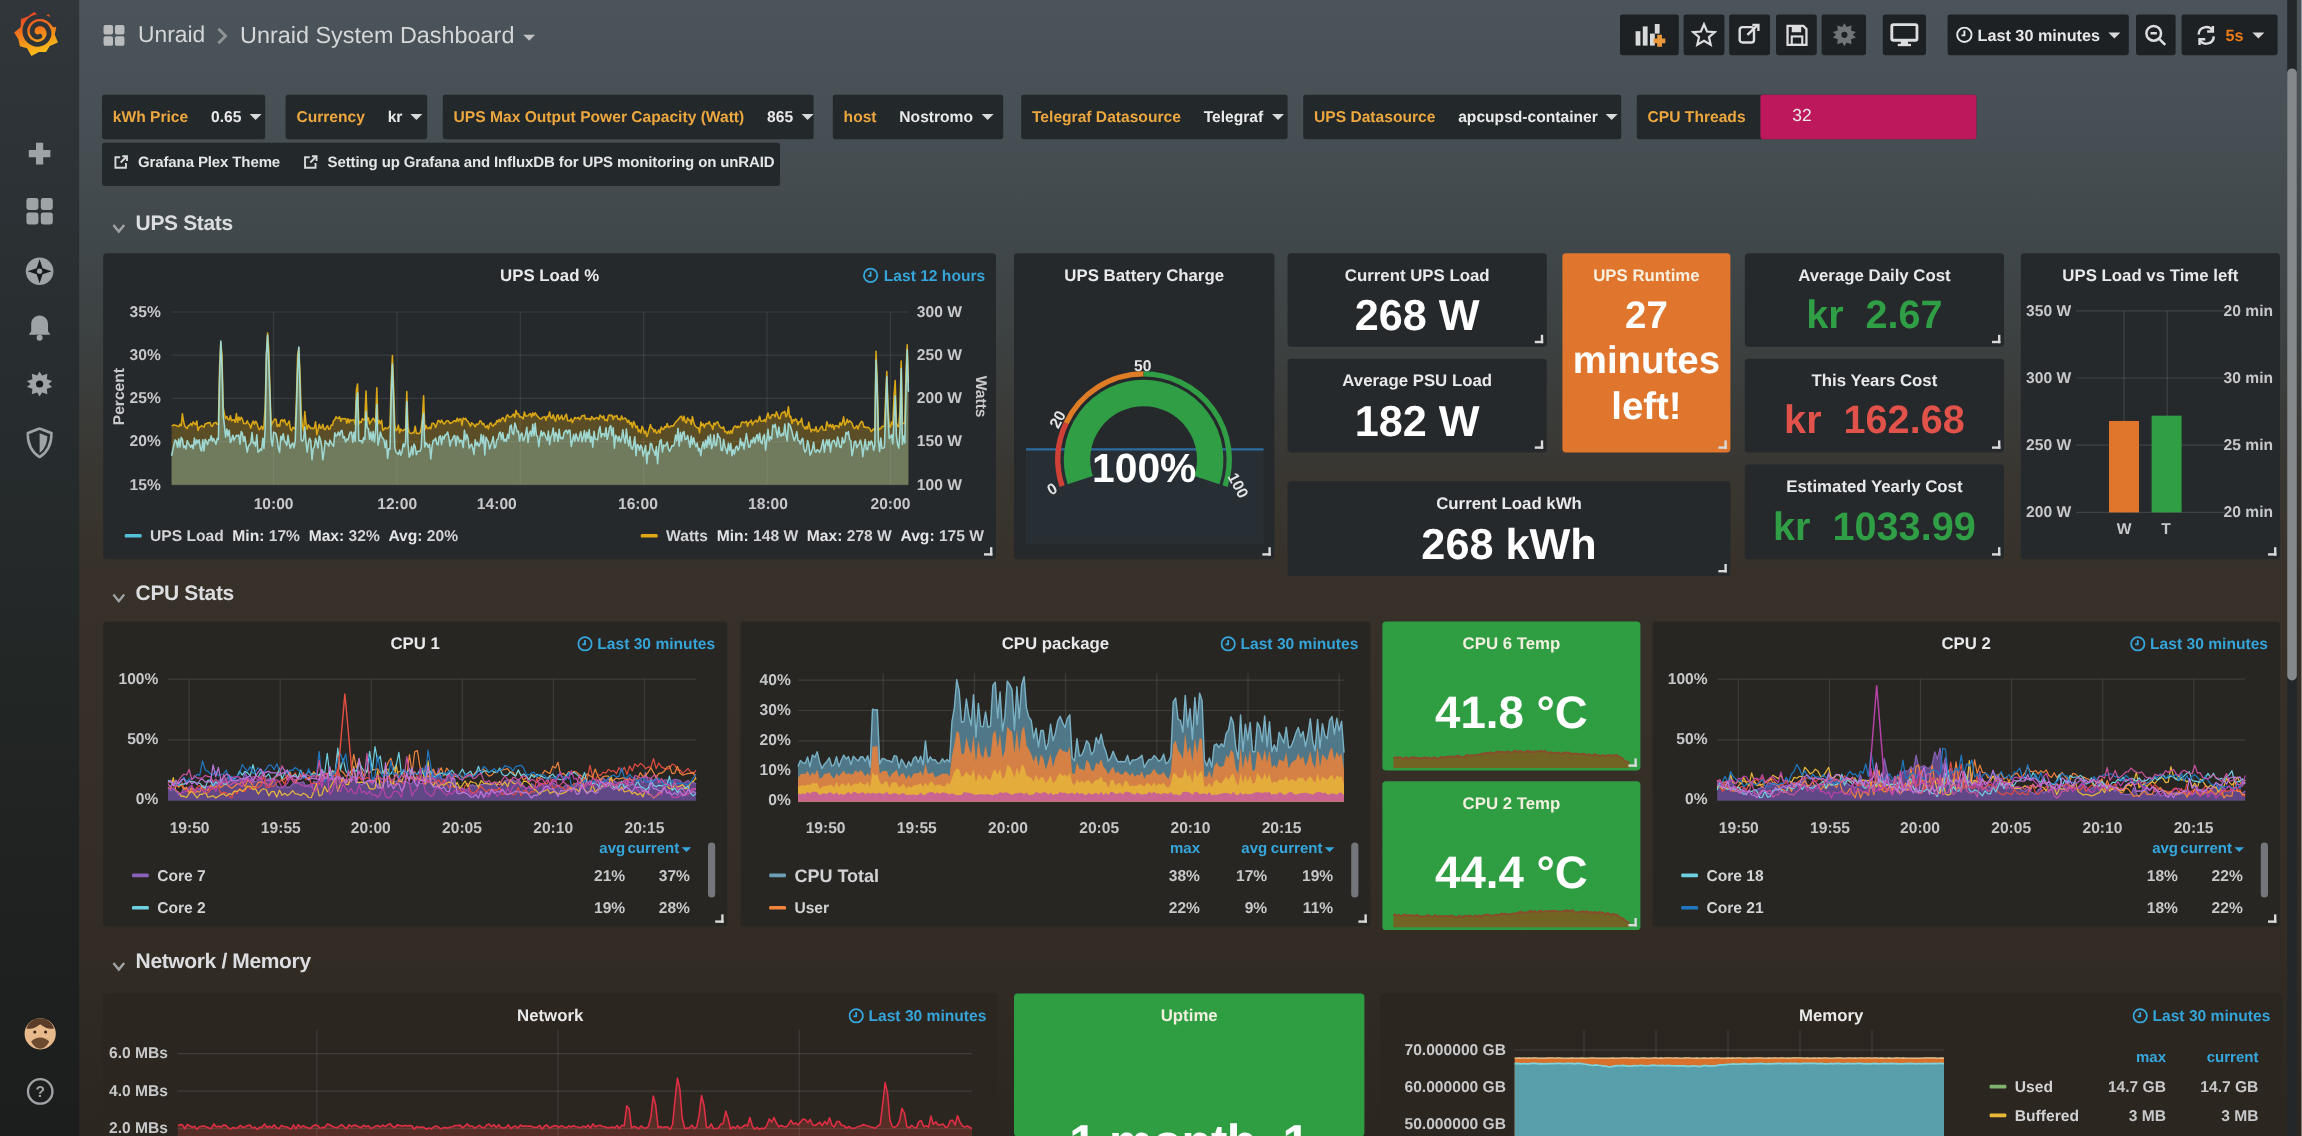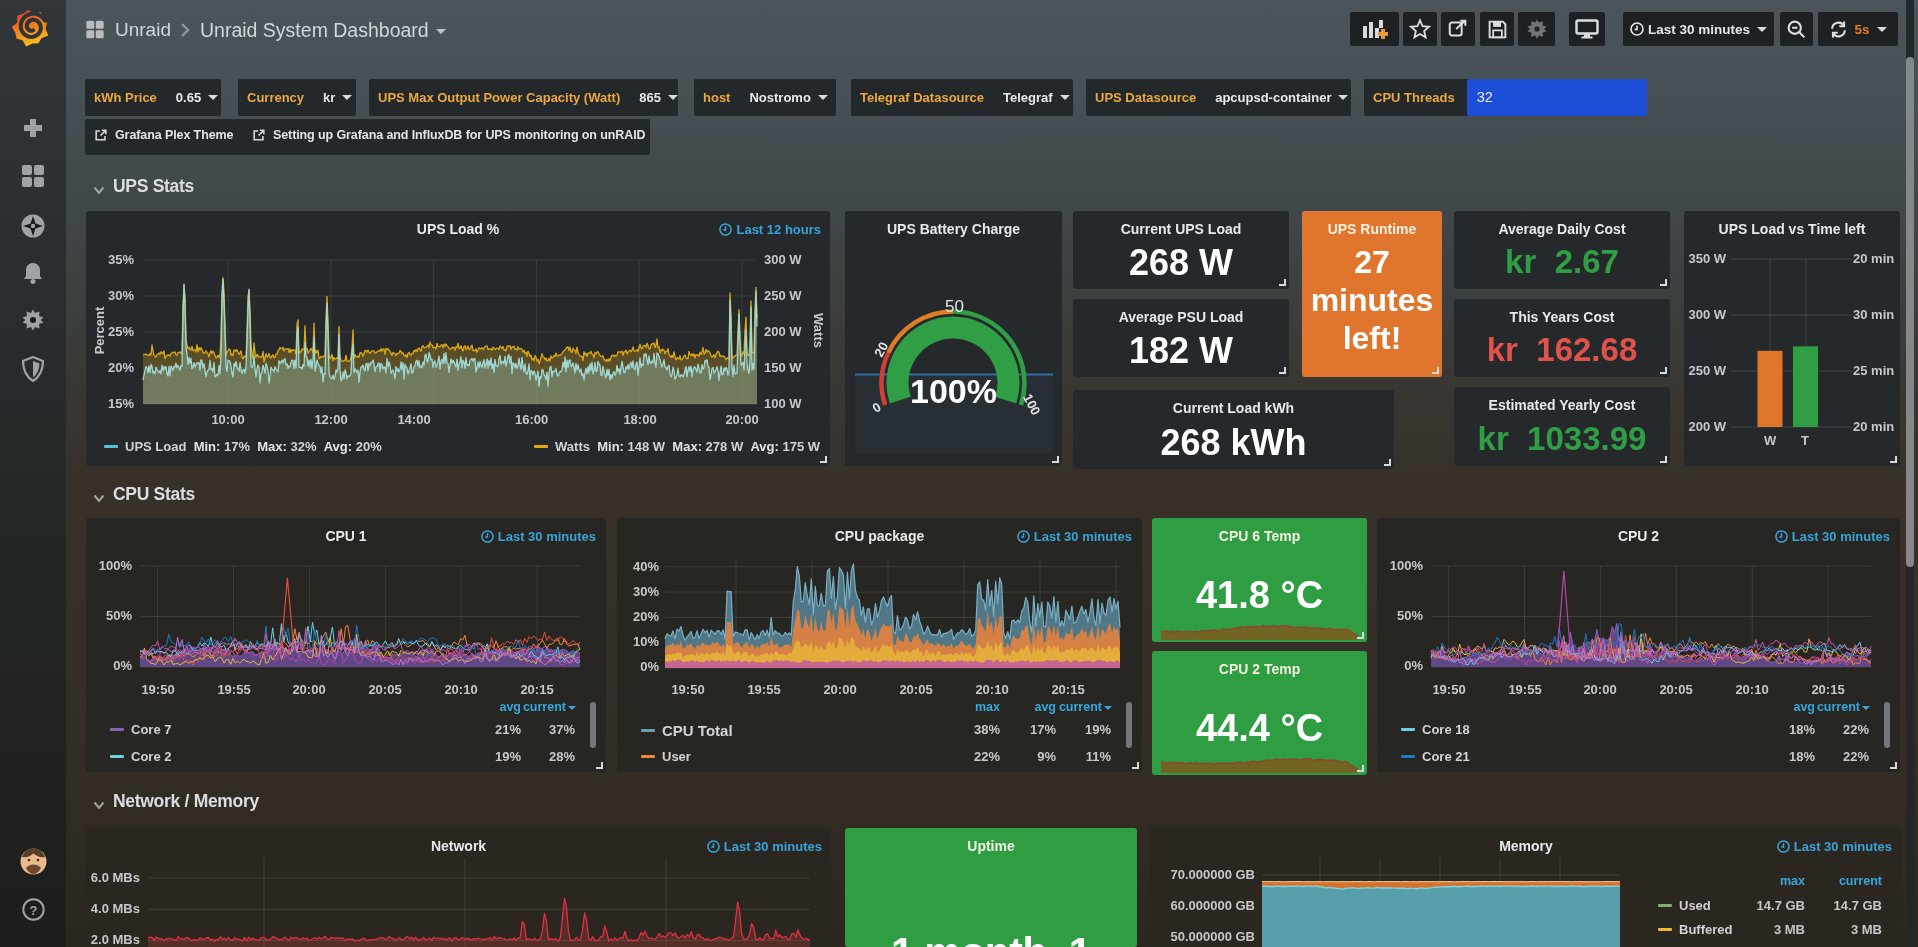--- a/index.html
+++ b/index.html
@@ -164,21 +164,21 @@
     <span class="vval">Telegraf</span>
     <span class="caret"></span>
   </div>
 <div class="vbox" style="left:1086px;width:265px">
     <span class="vlab">UPS Datasource</span>
     <span class="vval">apcupsd-container</span>
     <span class="caret"></span>
   </div>
 <div class="vbox" style="left:1364px;width:283px;padding-right:0">
     <span class="vlab">CPU Threads</span>
-    <span style="margin-left:12px;background:#1d4ed8;border-radius:2px;width:180px;height:37px;line-height:37px;color:#e9e9e9;font-size:14.5px;padding-left:10px">32</span>
+    <span style="margin-left:12px;background:#be185d;border-radius:2px;width:180px;height:37px;line-height:37px;color:#e9e9e9;font-size:14.5px;padding-left:27px">32</span>
   </div>
 <div class="abs" style="left:85px;top:119px;width:565px;height:36px;background:#23282b;border-radius:2px"></div>
 <div class="abs" style="left:94px;top:128px;font-size:12.5px;font-weight:bold;color:#e4e5e6;letter-spacing:-0.1px"><svg width="14" height="14" viewBox="0 0 16 16" style="vertical-align:-3px;margin-right:7px">
       <path d="M12.5 9 L12.5 13.5 L2.5 13.5 L2.5 3.5 L7 3.5" fill="none" stroke="#d8d9da" stroke-width="1.8"></path>
       <path d="M9 2.5 L13.5 2.5 L13.5 7" fill="none" stroke="#d8d9da" stroke-width="1.8"></path>
       <path d="M13 3 L7.5 8.5" stroke="#d8d9da" stroke-width="1.8"></path>
     </svg>Grafana Plex Theme</div>
 <div class="abs" style="left:252px;top:128px;font-size:12.5px;font-weight:bold;color:#e4e5e6;letter-spacing:-0.1px"><svg width="14" height="14" viewBox="0 0 16 16" style="vertical-align:-3px;margin-right:7px">
       <path d="M12.5 9 L12.5 13.5 L2.5 13.5 L2.5 3.5 L7 3.5" fill="none" stroke="#d8d9da" stroke-width="1.8"></path>
       <path d="M9 2.5 L13.5 2.5 L13.5 7" fill="none" stroke="#d8d9da" stroke-width="1.8"></path>
@@ -246,36 +246,36 @@
     <svg width="217" height="255" style="position:absolute;left:0;top:0;overflow:visible">
       <rect x="10" y="164" width="198" height="78" fill="rgba(70,125,175,0.07)"></rect>
       <line x1="10" y1="163.5" x2="208" y2="163.5" stroke="#2d6da0" stroke-width="2"></line>
       <path d="M 55.22 189.15 A 55.5 55.5 0 1 1 160.78 189.15" stroke="#2f9e45" stroke-width="22" fill="none"></path>
       <path d="M 40.09 194.06 A 71.4 71.4 0 0 1 43.40 141.60" stroke="#cf4136" stroke-width="4.5" fill="none"></path>
       <path d="M 43.40 141.60 A 71.4 71.4 0 0 1 108.00 100.60" stroke="#df7c26" stroke-width="4.5" fill="none"></path>
       <path d="M 108.00 100.60 A 71.4 71.4 0 0 1 175.91 194.06" stroke="#2f9e45" stroke-width="4.5" fill="none"></path>
     </svg>
     <div class="abs" style="left:28px;top:189px;font-size:13px;font-weight:bold;color:#e4e5e6;transform:rotate(-30deg)">0</div>
     <div class="abs" style="left:29px;top:131px;font-size:13px;font-weight:bold;color:#e4e5e6;transform:rotate(-62deg)">20</div>
-    <div class="abs" style="left:100px;top:86px;font-size:17px;font-weight:normal;color:#e4e5e6">50</div>
+    <div class="abs" style="left:100px;top:86px;font-size:13px;font-weight:bold;color:#e4e5e6">50</div>
     <div class="abs" style="left:176px;top:186px;font-size:13px;font-weight:bold;color:#e4e5e6;transform:rotate(62deg)">100</div>
     <div class="abs" style="left:0;right:0;top:161px;text-align:center;font-size:34px;font-weight:bold;color:#fff">100%</div>
     <div class="corner"></div>
   </div>
 <div class="panel p1" style="left:1073px;top:211px;width:216px;height:78px">
     <div class="ptitle">Current UPS Load</div>
     <div class="bigval" style="top:31px;font-size:36px;color:#fff">268 W</div>
     <div class="corner"></div>
   </div>
 <div class="panel p1" style="left:1073px;top:299px;width:216px;height:78px">
     <div class="ptitle">Average PSU Load</div>
     <div class="bigval" style="top:31px;font-size:36px;color:#fff">182 W</div>
     <div class="corner"></div>
   </div>
-<div class="panel p1" style="left:1073px;top:390px;width:321px;height:79px">
+<div class="panel p1" style="left:1073px;top:401px;width:369px;height:79px">
     <div class="ptitle">Current Load kWh</div>
     <div class="bigval" style="top:32px;font-size:36px;color:#fff">268 kWh</div>
     <div class="corner"></div>
   </div>
 <div class="panel" style="left:1302px;top:211px;width:140px;height:166px;background:#e0762e">
     <div class="ptitle" style="color:#f7f0df">UPS Runtime</div>
     <div class="bigval" style="top:32px;font-size:32px;line-height:38px">27 minutes left!</div>
     <div class="corner"></div>
   </div>
 <div class="panel p1" style="left:1454px;top:211px;width:216px;height:78px">

